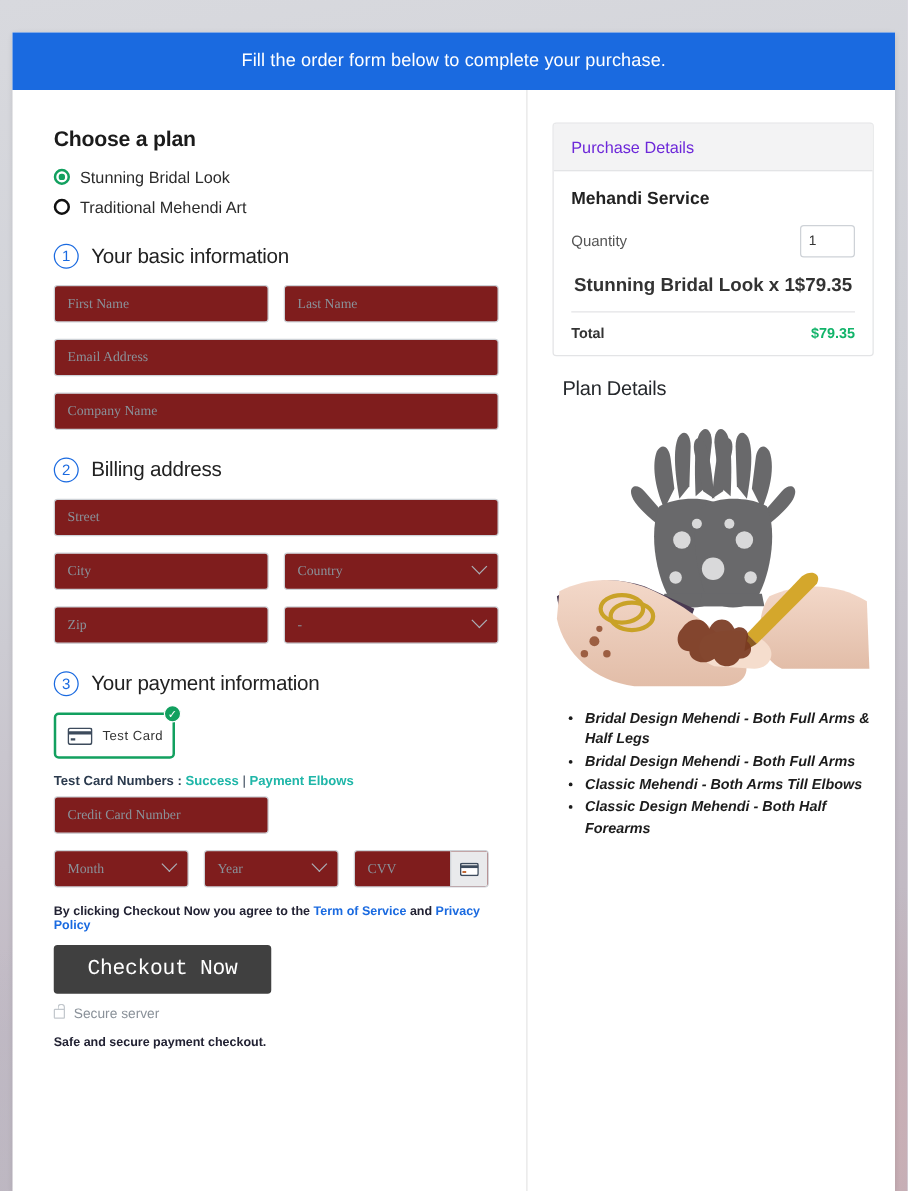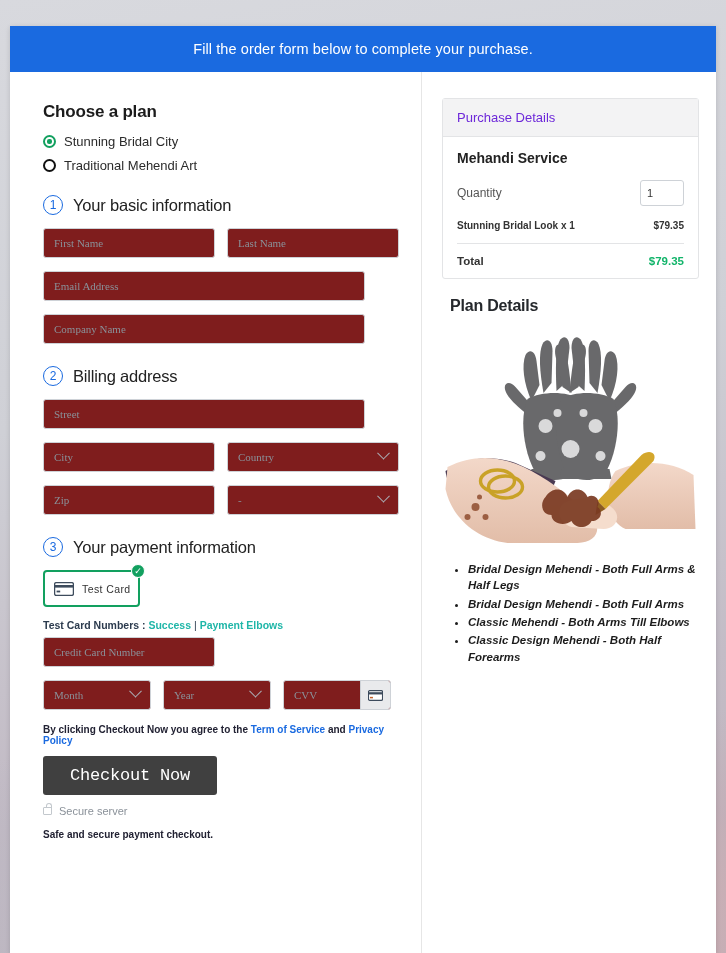--- a/index.html
+++ b/index.html
@@ -106,21 +106,21 @@
     border-radius: 3px;
     background: #7f1d1d;
     font-size: 11px;
     color: #8a9199;
     display: flex;
     align-items: center;
     padding: 0 10px;
     font-family: Liberation Serif, serif;
   }
   .fld.w-half { width: 172px; }
-  .fld.w-full { width: 322px; }
+  .fld.w-full { width: 356px; }
   .sel { justify-content: space-between; }
   .chev {
     width: 9px; height: 9px;
     border-right: 1.4px solid #aab0b7;
     border-bottom: 1.4px solid #aab0b7;
     transform: rotate(45deg) translate(-3px,-3px);
     flex: none;
   }
 
   .card-choice {
@@ -225,32 +225,32 @@
     width: 44px; height: 26px;
     border: 1px solid #ced2d7;
     border-radius: 3px;
     font-size: 11px;
     color: #333;
     padding: 0 6px;
     font-family: "Liberation Sans", sans-serif;
     background: #fff;
   }
   .line-row {
-    display: flex; justify-content: space-between;
-    font-size: 10px; color: #333; font-weight: bold;
+    display: flex; justify-content: center;
+    font-size: 15px; color: #333; font-weight: bold;
     padding-bottom: 12px; border-bottom: 1px solid #e3e4e6;
   }
   .total-row {
     display: flex; justify-content: space-between;
     padding-top: 11px;
     font-size: 11.5px; font-weight: bold; color: #333;
   }
   .total-amt { color: #12b46a; }
 
-  .plan-title { margin: 18px 0 6px 8px; font-size: 16px; font-weight: bold; color: #25282c; letter-spacing: -0.2px; }
+  .plan-title { margin: 18px 0 6px 8px; font-size: 16px; font-weight: normal; color: #25282c; letter-spacing: -0.2px; }
   .plan-img { width: 100%; height: 230px; display: block; }
   .plan-list { margin: 10px 0 0 0; padding-left: 26px; font-style: italic; }
   .plan-list li {
     font-size: 11.5px;
     font-weight: bold;
     color: #1c1c1c;
     line-height: 1.42;
     margin-bottom: 2px;
   }
 </style>
@@ -266,21 +266,21 @@
   </div>
 
   <div class="body-cols">
 
     <div class="left-col">
 
       <h2 class="choose">Choose a plan</h2>
 
       <div class="radio-row">
         <span class="radio on"></span>
-        <span>Stunning Bridal City</span>
+        <span>Stunning Bridal Look</span>
       </div>
       <div class="radio-row">
         <span class="radio"></span>
         <span>Traditional Mehendi Art</span>
       </div>
 
       
       <div class="step-head">
         <span class="step-num">1</span>
         <span class="step-title">Your basic information</span>

